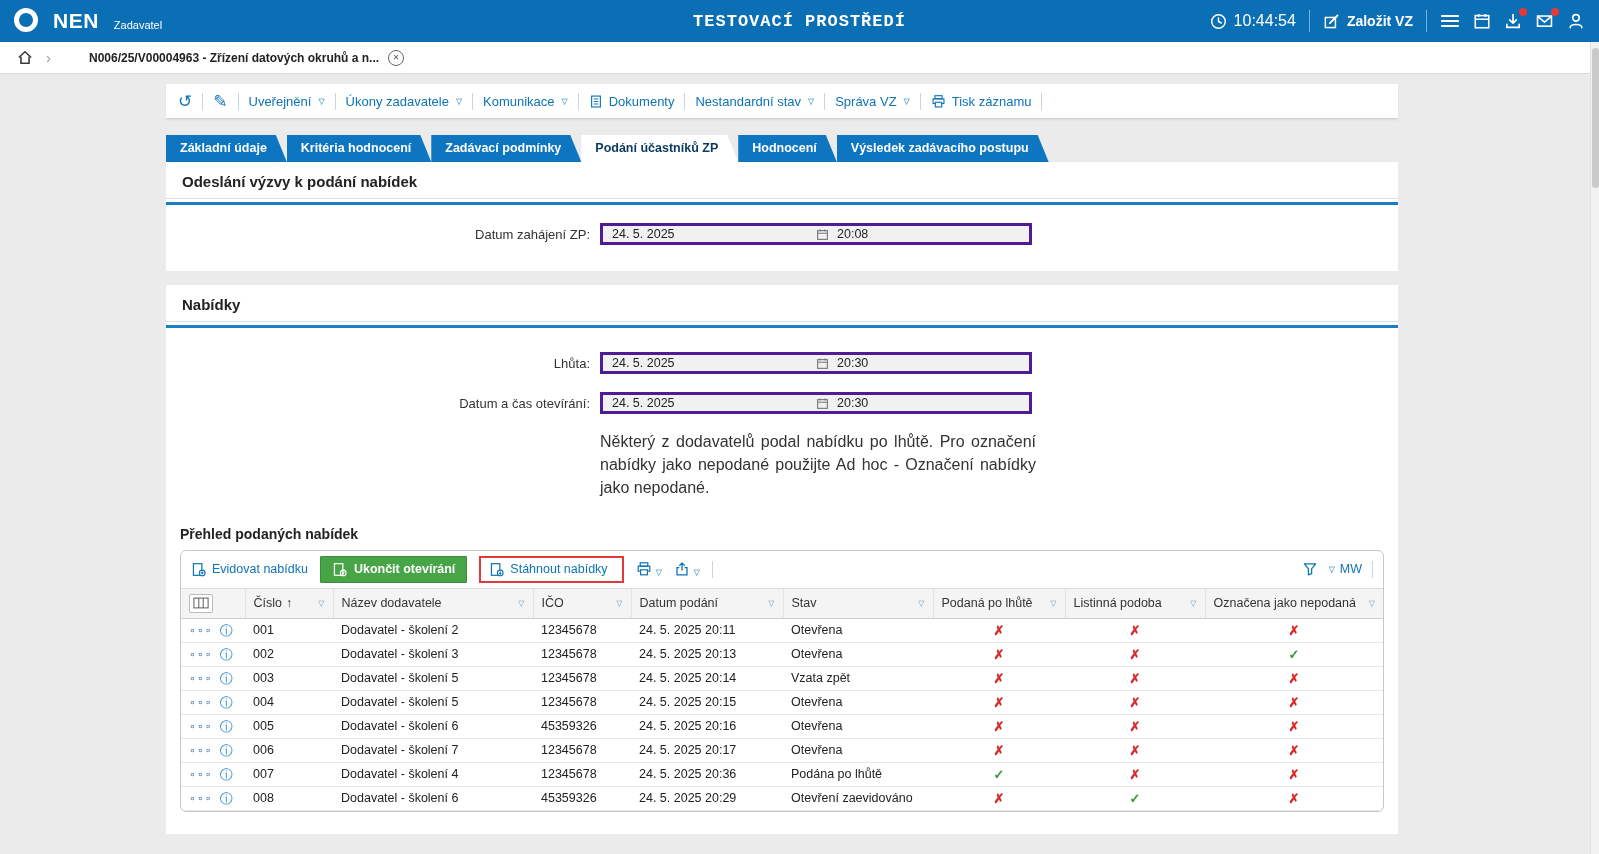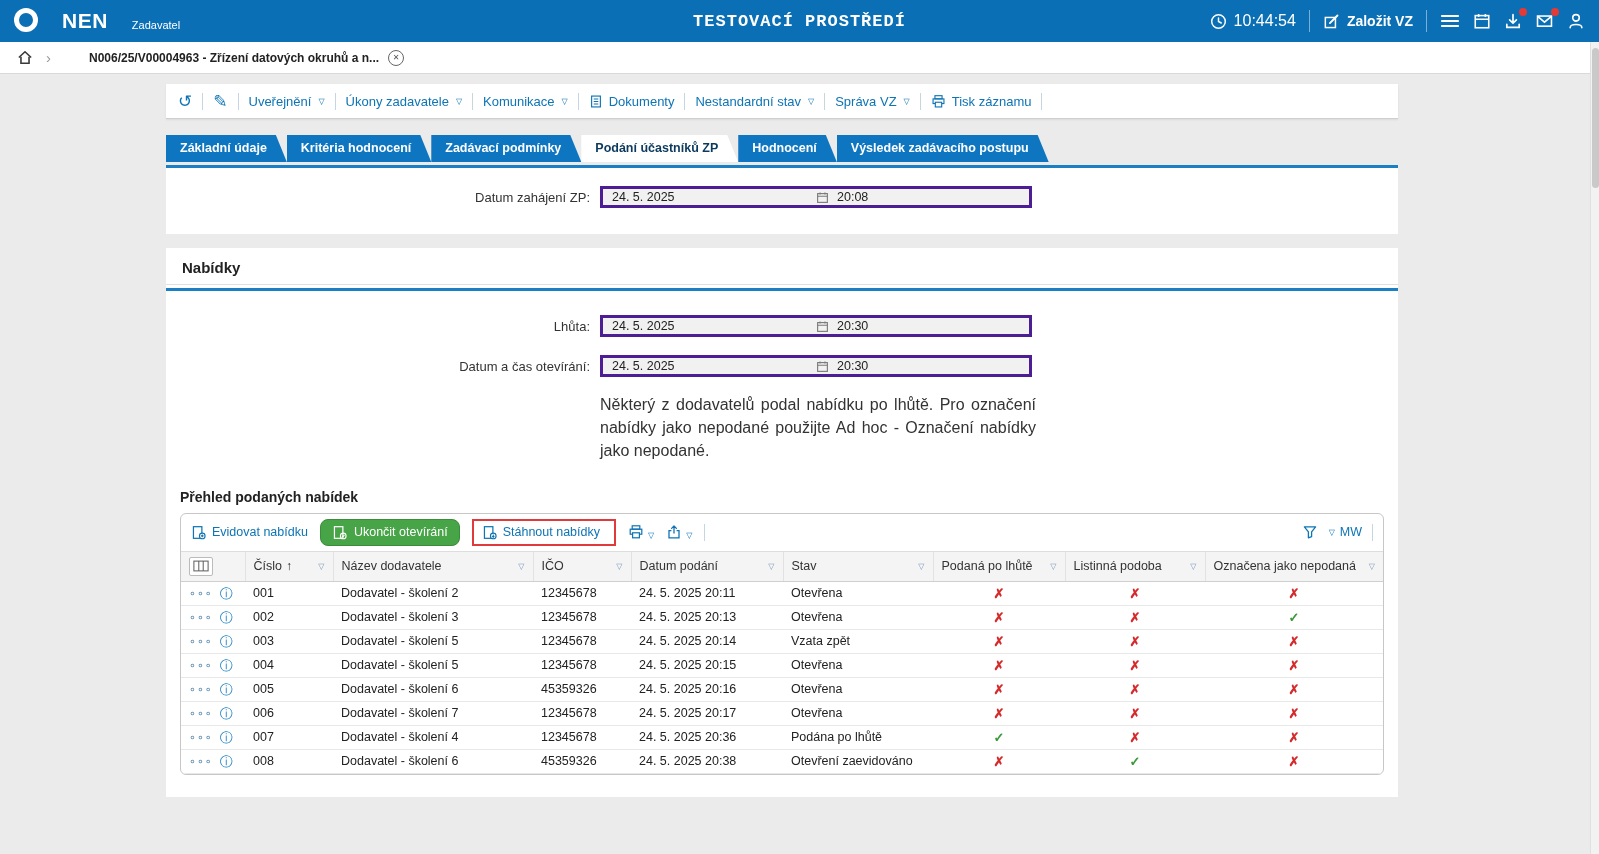--- a/index.html
+++ b/index.html
@@ -8,21 +8,21 @@
     width:1599px; height:854px; overflow:hidden; position:relative;
     background:#ebebeb; font-family:"Liberation Sans", sans-serif; color:#222;
   }
   svg { display:block; }
 
   
   .app-header {
     height:42px; background:#0a6fb4; color:#fff;
     display:flex; align-items:center; padding:0 14px; position:relative; z-index:5;
   }
-  .logo-wrap { display:flex; align-items:flex-end; gap:24px; cursor:pointer; }
+  .logo-wrap { display:flex; align-items:flex-end; gap:15px; cursor:pointer; }
   .logo-circle {
     width:24px; height:24px; border-radius:50%;
     border:5px solid #fff; margin-bottom:2px; position:relative;
   }
   .logo-text { font-size:21px; font-weight:bold; letter-spacing:0.5px; line-height:1; margin-bottom:3px; }
   .logo-role { font-size:11px; line-height:1; margin-bottom:3px; }
   .env-title {
     position:absolute; left:50%; transform:translateX(-50%);
     font-size:17px; font-weight:bold; letter-spacing:1px; white-space:nowrap;font-family:Liberation Mono, monospace;
   }
@@ -117,22 +117,22 @@
   .table-toolbar {
     height:38px; display:flex; align-items:center; padding:0 10px; gap:12px;
     border-bottom:1px solid #ddd;
   }
   .tt-link {
     display:flex; align-items:center; gap:6px; color:#0d74b5; font-size:12.5px;
     cursor:pointer; white-space:nowrap; background:none; border:none; padding:0;
   }
   .btn-green {
     display:flex; align-items:center; gap:7px;
-    background:#47a447; border:1px solid #3b8c3b; border-radius:8px;
-    color:#fff; font-weight:normal; font-size:12.5px; padding:5px 11px; cursor:pointer;
+    background:#47a447; border:1px solid #3b8c3b; border-radius:1px;
+    color:#fff; font-weight:bold; font-size:12.5px; padding:5px 11px; cursor:pointer;
   }
   .hl-red { border:2px solid #e03a3a; padding:4px 14px 4px 8px; display:flex; align-items:center; }
   .icon-dd { display:flex; align-items:flex-end; gap:3px; cursor:pointer; }
   .tt-sep { width:1px; height:17px; background:#c6d5e2; }
   .table-toolbar-right { margin-left:auto; display:flex; align-items:center; gap:10px; }
   .mw-link { color:#0d74b5; font-size:12.5px; display:flex; align-items:center; gap:5px; cursor:pointer; }
 
   table.offers { border-collapse:collapse; width:100%; font-size:12.5px; table-layout:fixed; }
   table.offers thead th {
     background:#f4f4f4; border-bottom:1px solid #cfcfcf;
@@ -304,20 +304,21 @@
   <div class="tabs">
     <div class="tab"><span>Základní údaje</span></div>
     <div class="tab"><span>Kritéria hodnocení</span></div>
     <div class="tab"><span>Zadávací podmínky</span></div>
     <div class="tab active"><span>Podání účastníků ZP</span></div>
     <div class="tab"><span>Hodnocení</span></div>
     <div class="tab"><span>Výsledek zadávacího postupu</span></div>
   </div>
 
   <section class="panel">
+    <h2 class="sec-title">Odeslání výzvy k podání nabídek</h2>
     <div class="blue-rule"></div>
     <div class="field-row">
       <label class="field-label">Datum zahájení ZP:</label>
       <div class="field-input">
         <span class="fi-date">24. 5. 2025</span>
         <span class="fi-time">
           <svg width="13" height="13" viewBox="0 0 16 16">
             <rect x="2" y="3.2" width="12" height="10.8" fill="none" stroke="#7a7a7a" stroke-width="1.4"></rect>
             <path d="M2 6.4 H14 M5 1.8 V4.4 M11 1.8 V4.4" stroke="#7a7a7a" stroke-width="1.4"></path>
           </svg>
@@ -617,21 +618,21 @@
             <tr>
               <td>
                 <span class="c-act">
                   <span class="row-menu">∘∘∘</span>
                   <span class="row-info">ⓘ</span>
                 </span>
               </td>
               <td>008</td>
               <td>Dodavatel - školení 6</td>
               <td>45359326</td>
-              <td>24. 5. 2025 20:38</td>
+              <td>24. 5. 2025 20:29</td>
               <td>Otevření zaevidováno</td>
               <td class="c-mark"><span class="mk-no">✗</span></td>
               <td class="c-mark"><span class="mk-yes">✓</span></td>
               <td class="c-mark"><span class="mk-no">✗</span></td>
             </tr>
           </tbody>
       </table>
     </div>
     <div class="bottom-pad"></div>
   </section>

